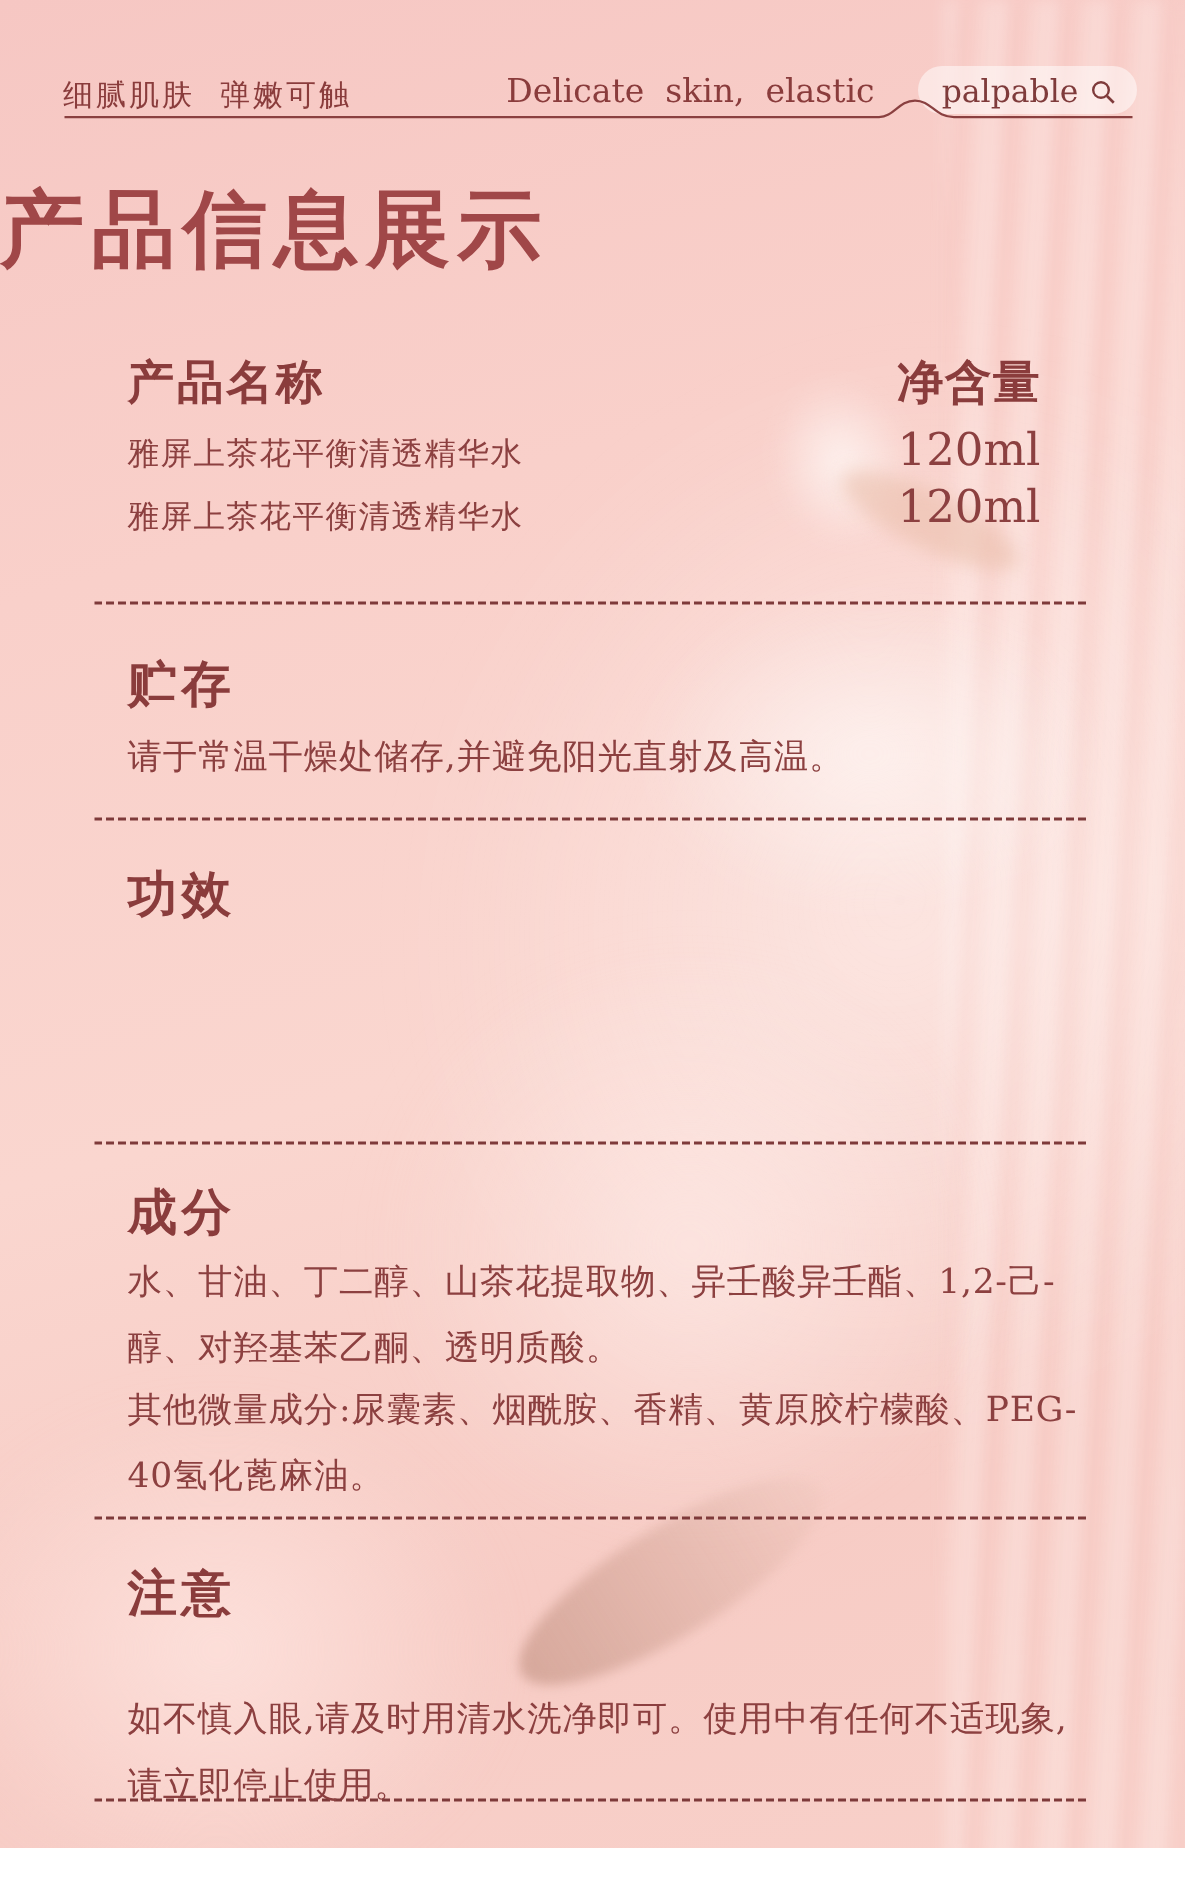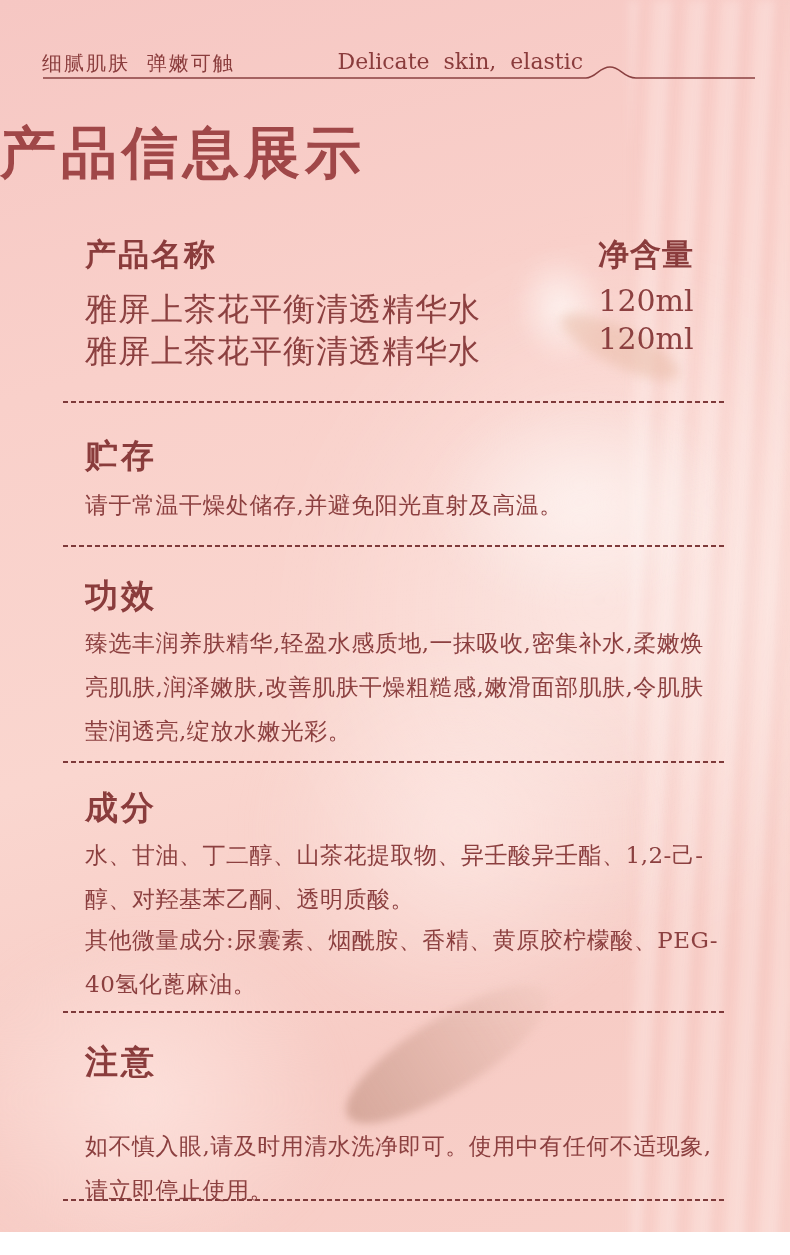--- a/index.html
+++ b/index.html
@@ -81,21 +81,21 @@
   
   .page-title {
     position:absolute; left:0; top:116px; width:790px; 
     font-size:56px; font-weight:600; letter-spacing:5px; color:#a04748;
   }
 
   
   .col-header { position:absolute; font-size:31px; font-weight:600; color:#8a3c3c; }
   .name-header   { left:85px;  top:234px; letter-spacing:2px; }
   .volume-header { left:586px; top:234px; width:120px; text-align:center; letter-spacing:1px; }
-  .product-name  { position:absolute; left:85px; font-size:32px; color:#8c4040; letter-spacing:1px; }
+  .product-name  { position:absolute; left:85px; font-size:21px; color:#8c4040; letter-spacing:1px; }
   .product-name.r0 { top:288px; }
   .product-name.r1 { top:330px; }
   .product-volume { position:absolute; left:586px; width:120px; text-align:center;
     font-size:30px; color:#8c4040; }
   .product-volume.r0 { top:283px; }
   .product-volume.r1 { top:321px; }
 
   
   .divider {
     position:absolute; left:63px; width:662px; height:2px;
@@ -130,20 +130,29 @@
   <div class="deco flower-bud"></div>
   <div class="deco bud-leaf"></div>
   <div class="deco flower-right-mid"></div>
   <div class="deco flower-center"></div>
   <div class="deco flower-bottom-left"></div>
   <div class="deco leaf-brown"></div>
   <div class="deco bottom-band"></div>
 
   <div class="tagline-cn">细腻肌肤  弹嫩可触</div>
   <div class="tagline-en">Delicate skin, elastic</div>
+  <div class="search-pill">
+    <span class="label">palpable</span>
+    <span style="display:flex;">
+      <svg width="17" height="17" viewBox="0 0 17 17" fill="none">
+        <circle cx="7" cy="7" r="5.2" stroke="#7f3b3b" stroke-width="1.6"></circle>
+        <line x1="11" y1="11" x2="15.5" y2="15.5" stroke="#7f3b3b" stroke-width="1.8"></line>
+      </svg>
+    </span>
+  </div>
   <svg class="header-line" viewBox="0 0 790 92">
     <path d="M43,78 L586,78 C596,78 599,67 610,67 C621,67 623,78 636,78 L755,78" stroke="#8a4040" stroke-width="1.5" fill="none"></path>
   </svg>
 
   <h1 class="page-title">产品信息展示</h1>
 
   <div class="col-header name-header">产品名称</div>
   <div class="col-header volume-header">净含量</div>
 
   <div class="product-name r0">雅屏上茶花平衡清透精华水</div>
@@ -154,21 +163,20 @@
   <div class="divider d1"></div>
   <div class="divider d2"></div>
   <div class="divider d3"></div>
   <div class="divider d4"></div>
   <div class="divider d5"></div>
 
   <div class="section-heading h-storage">贮存</div>
   <p class="para p-storage">请于常温干燥处储存,并避免阳光直射及高温。</p>
 
   <div class="section-heading h-efficacy">功效</div>
-  <p class="para p-efficacy">臻选丰润养肤精华,轻盈水感质地,一抹吸收,密集补水,柔嫩焕亮肌肤,润泽嫩肤,改善肌肤干燥粗糙感,嫩滑面部肌肤,令肌肤莹润透亮,绽放水嫩光彩。</p>
 
   <div class="section-heading h-ingredients">成分</div>
   <p class="para p-ing-main">水、甘油、丁二醇、山茶花提取物、异壬酸异壬酯、1,2-己-醇、对羟基苯乙酮、透明质酸。</p>
   <p class="para p-ing-trace">其他微量成分:尿囊素、烟酰胺、香精、黄原胶柠檬酸、PEG-40氢化蓖麻油。</p>
 
   <div class="section-heading h-caution">注意</div>
   <p class="para p-caution">如不慎入眼,请及时用清水洗净即可。使用中有任何不适现象,请立即停止使用。</p>
 
 </div>
 

